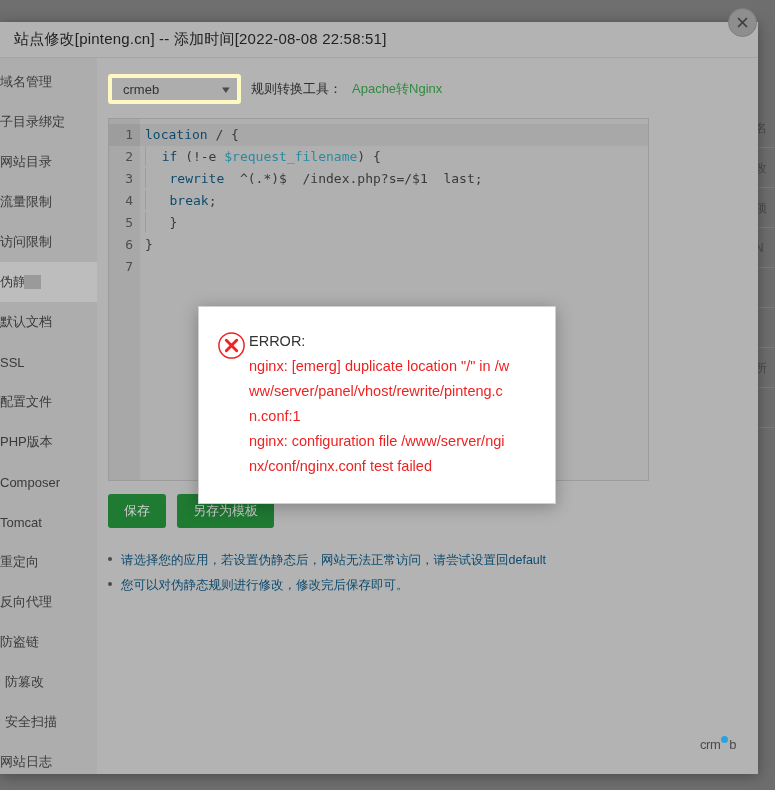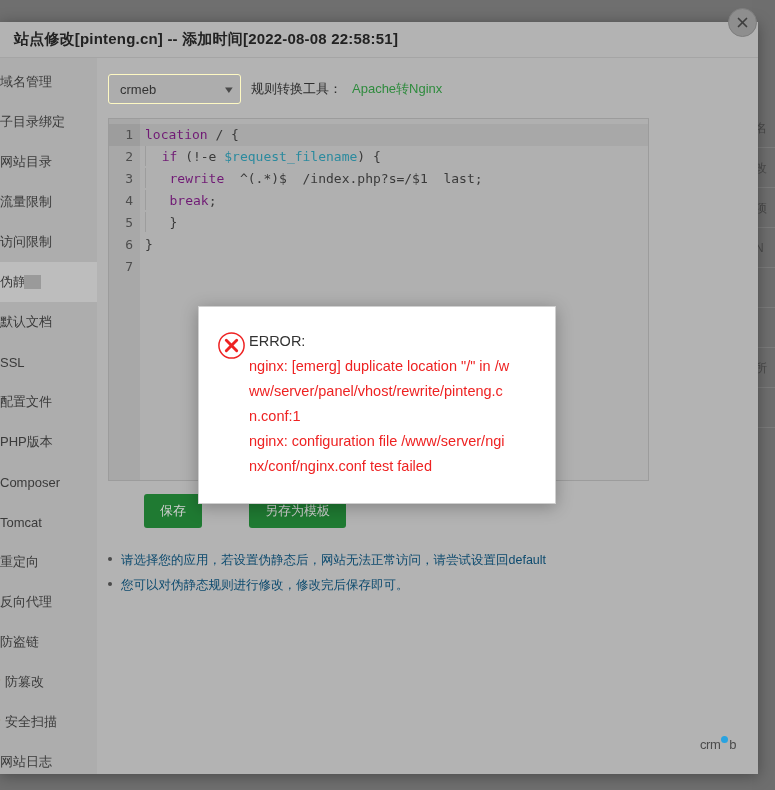--- a/index.html
+++ b/index.html
@@ -45,21 +45,20 @@
     width: 758px; height: 752px;
     background: #b3b3b3;
     box-shadow: 0 2px 14px rgba(0,0,0,.35);
   }
   .modal-titlebar {
     height: 36px;
     background: #b3b3b3;
     border-bottom: 1px solid #a5a5a5;
     display: flex; align-items: center;
     padding: 0 14px;
-    font-weight: bold;
   }
   .modal-title {
     font-size: 15px;
     color: #222;
     letter-spacing: .2px;
     white-space: nowrap;
   }
   .close-btn {
     position: absolute;
     right: 1px; top: -14px;
@@ -125,21 +124,21 @@
   }
   .toolbar {
     display: flex;
     align-items: center;
     gap: 10px;
     height: 34px;
   }
   .app-select {
     width: 133px; height: 30px;
     background: #adadad;
-    border: 1px solid #fef9c3;
+    border: 4px solid #fef9c3;
     border-radius: 3px;
     display: flex; align-items: center;
     padding: 0 8px 0 11px;
     font-size: 13px;
     color: #333;
     cursor: pointer;
     justify-content: space-between;
   }
   .caret { font-size: 11px; color: #4a4a4a; transform: scaleX(1.4); }
   .tool-label { font-size: 13px; color: #2e2e2e; }
@@ -174,21 +173,21 @@
     padding-top: 5px;
     position: relative;
   }
   .code .cl {
     height: 22px; line-height: 22px;
     white-space: pre;
     color: #3a3a3a;
     padding-left: 5px;
   }
   .code .cl.active { background: #a8a8a8; }
-  .kw { color: #701a75; }
+  .kw { color: #0c4a6e; }
   .var { color: #2b8a9e; }
   .indent-guide {
     display: inline-block;
     border-left: 1px solid #9d9d9d;
     height: 20px;
     vertical-align: -5px;
     margin-right: 0;
   }
 
   
@@ -199,21 +198,20 @@
   }
   .btn {
     background: #1f7a32;
     color: #cfcfcf;
     border: none;
     border-radius: 3px;
     font-size: 13px;
     padding: 8px 16px;
     cursor: pointer;
     font-family: "Liberation Sans", sans-serif;
-    margin-left: 36px;
   }
 
   
   .hints { margin-top: 20px; }
   .hint {
     font-size: 12.5px;
     color: #0c4a6e;
     line-height: 25px;
     display: flex;
     align-items: baseline;

